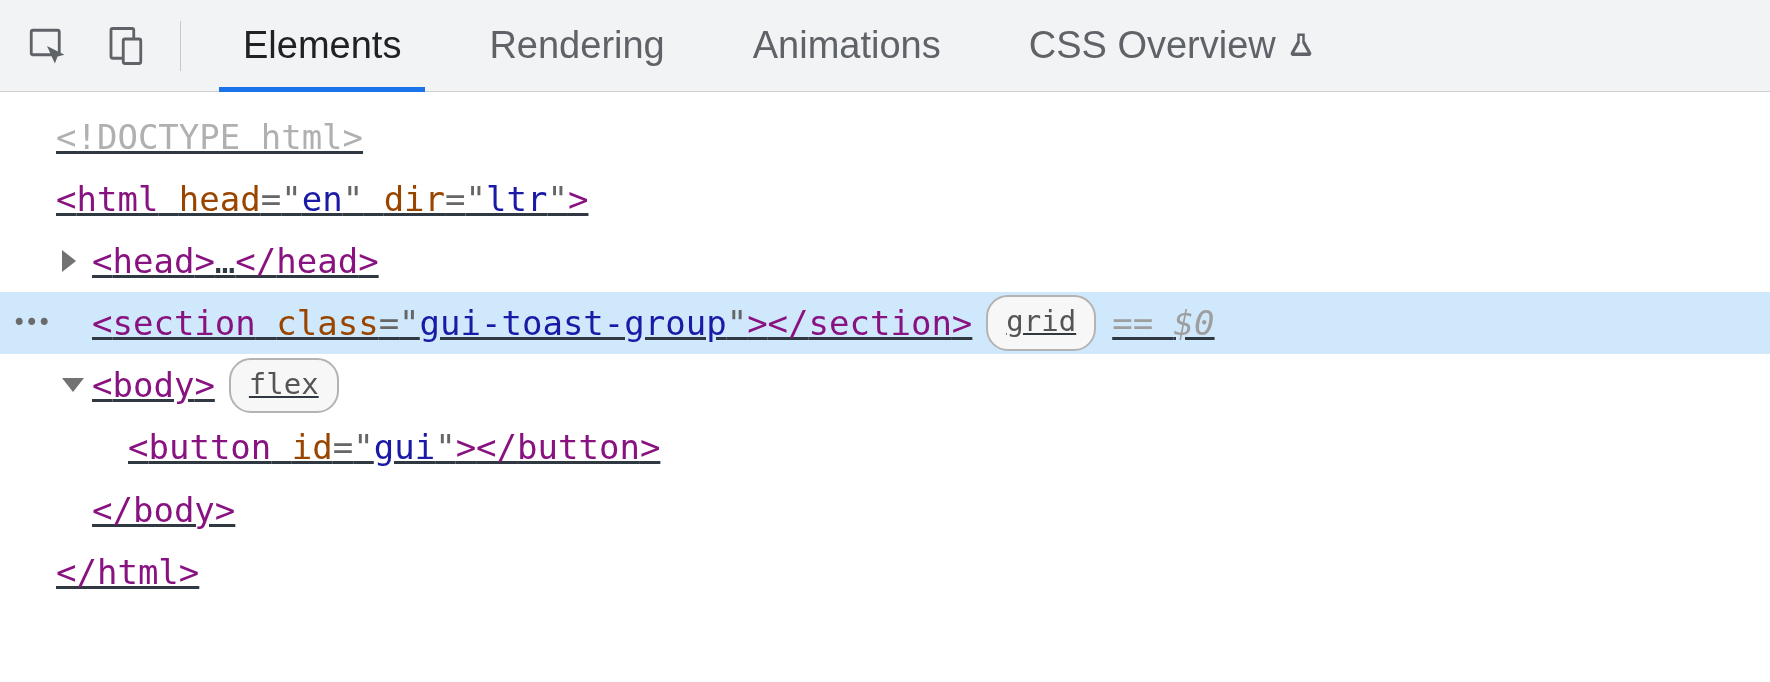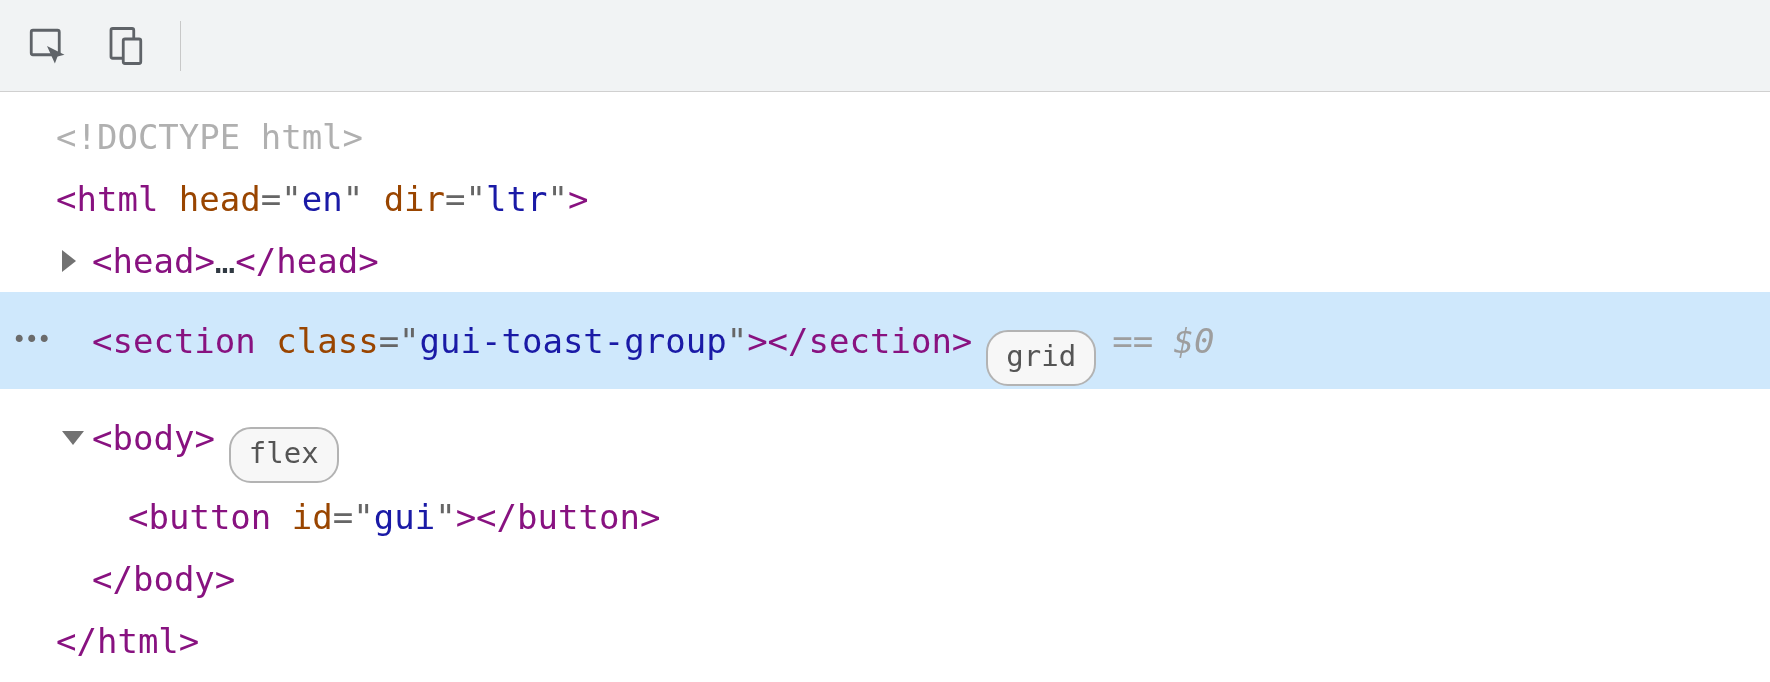--- a/index.html
+++ b/index.html
@@ -69,20 +69,21 @@
     line-height: 1.65;
     padding: 14px 0 30px 0;
     color: #303942;
   }
   .line {
     padding: 3px 0 3px 56px;
     white-space: nowrap;
     position: relative;
     display: flex;
     align-items: center;
+    text-decoration: underline;
   }
   .line.indent1 { padding-left: 92px; }
   .line.indent2 { padding-left: 128px; }
   .line .arrow {
     position: absolute;
     left: 62px;
     width: 0; height: 0;
     display: inline-block;
   }
   .arrow.right {
@@ -118,21 +119,20 @@
     display: inline-flex;
     align-items: center;
     border: 2px solid #b3b3b3;
     border-radius: 22px;
     padding: 1px 18px 3px;
     font-size: 29px;
     color: #555;
     background: #f7f7f7;
     margin-left: 14px;
     font-family: ui-monospace, SFMono-Regular, Menlo, Consolas, monospace;
-    margin-top: 35px;
   }
   .console-hint {
     color: #9e9e9e;
     font-family: ui-monospace, SFMono-Regular, Menlo, Consolas, monospace;
     margin-left: 16px;
   }
   .console-hint .dollar { font-style: italic; }
 </style>
 </head>
 <body>
@@ -144,20 +144,37 @@
       <path d="M12 12 L22 17 L18 18 L16.5 22 Z" fill="currentColor" stroke="none"></path>
     </svg>
   </div>
   <div class="tool-icon">
     <svg viewBox="0 0 24 24" fill="none" stroke="currentColor" stroke-width="1.6">
       <rect x="4" y="2" width="13" height="17" rx="1"></rect>
       <rect x="11" y="8" width="10" height="14" rx="1" fill="#f1f3f4"></rect>
     </svg>
   </div>
   <div class="divider"></div>
+  <div class="tabs">
+    <div class="tab active">
+      <span>Elements</span>
+    </div>
+    <div class="tab">
+      <span>Rendering</span>
+    </div>
+    <div class="tab">
+      <span>Animations</span>
+    </div>
+    <div class="tab">
+      <span>CSS Overview</span>
+      <svg class="beaker" viewBox="0 0 24 24" fill="#5f6368">
+        <path d="M9 2v6l-5 9c-.8 1.4.2 3 1.8 3h12.4c1.6 0 2.6-1.6 1.8-3l-5-9V2h-6zm2 2h2v5.5l4.3 7.7H6.7L11 9.5V4z"></path>
+      </svg>
+    </div>
+  </div>
 </div>
 
 <div class="tree">
 
   <div class="line">
     <span class="doctype">&lt;!DOCTYPE html&gt;</span>
   </div>
 
   <div class="line">
     <span class="punct">&lt;</span>

